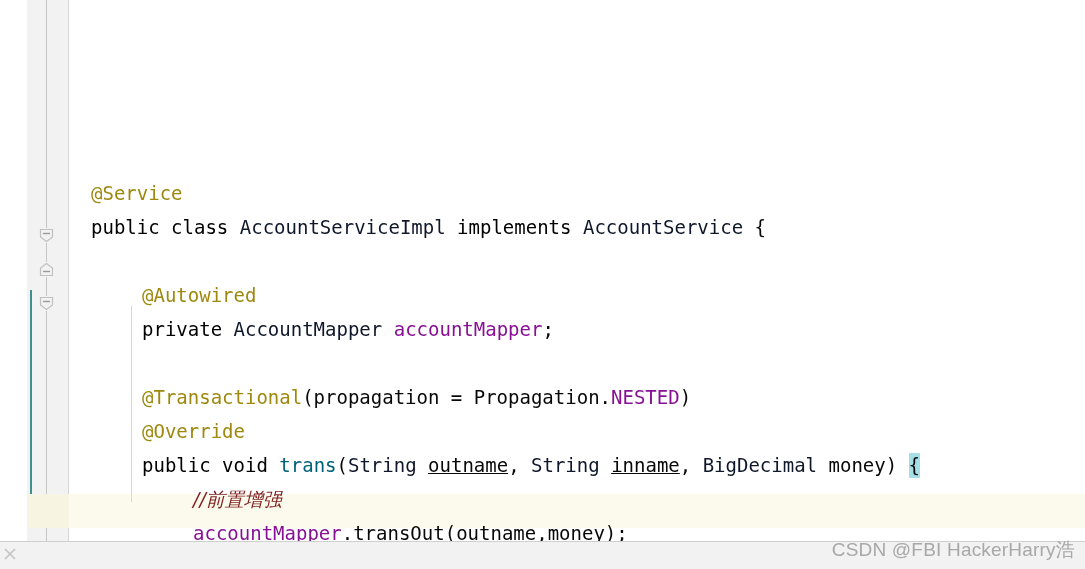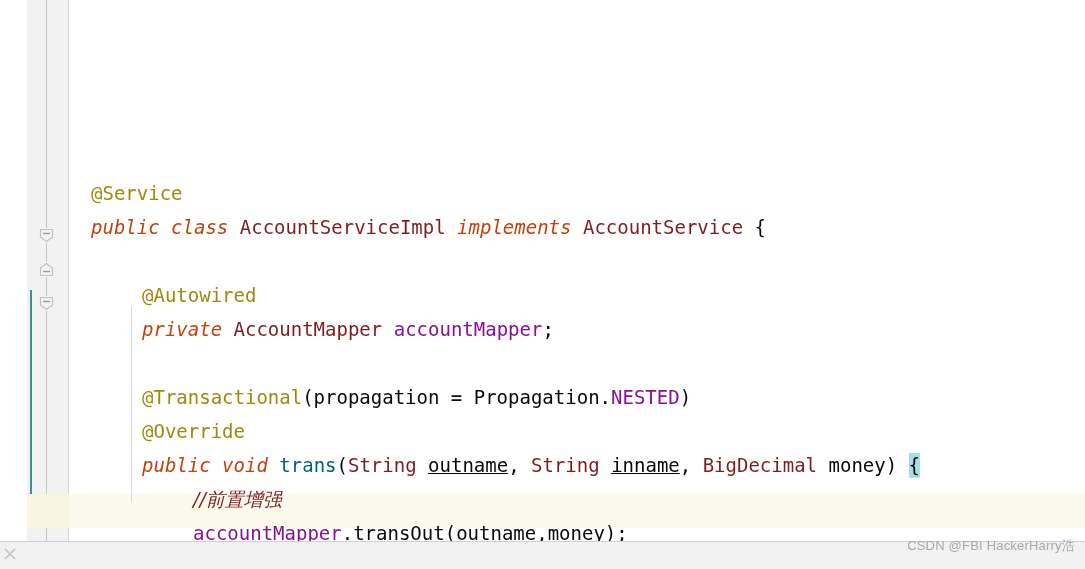--- a/index.html
+++ b/index.html
@@ -110,23 +110,23 @@
 
   
   .indent-guide {
     position: absolute;
     width: 1px;
     background: #d8d8d8;
     z-index: 1;
   }
 
   
-  .kw       { color: #c2410c; font-style: italic; }           
+  .kw       { color: #000000; }           
   .ann      { color: #9e880d; }           
-  .type     { color: #7f1d1d; }
+  .type     { color: #0f172a; }
   .plain    { color: #080808; }
   .field    { color: #871094; }           
   .method   { color: #00627a; }           
   .const    { color: #871094; }  
   .comment  { color: #7f1d1d; font-style: italic; }
 
   
   .brace-hl {
     background: #a5dee5;
     padding: 1px 0 2px 0;
@@ -177,21 +177,21 @@
     width: 16px; height: 16px;
     opacity: .45;
   }
 
   
   .watermark {
     position: absolute;
     right: 10px;
     top: 537px;
     font-family: "Liberation Sans", sans-serif;
-    font-size: 13px;
+    font-size: 19px;
     color: #a8a8a8;
     letter-spacing: .2px;
     white-space: nowrap;
     z-index: 20;
   }
   .watermark .cjkw { font-family: "DejaVu Sans", sans-serif; }
 </style>
 </head>
 <body>
 

